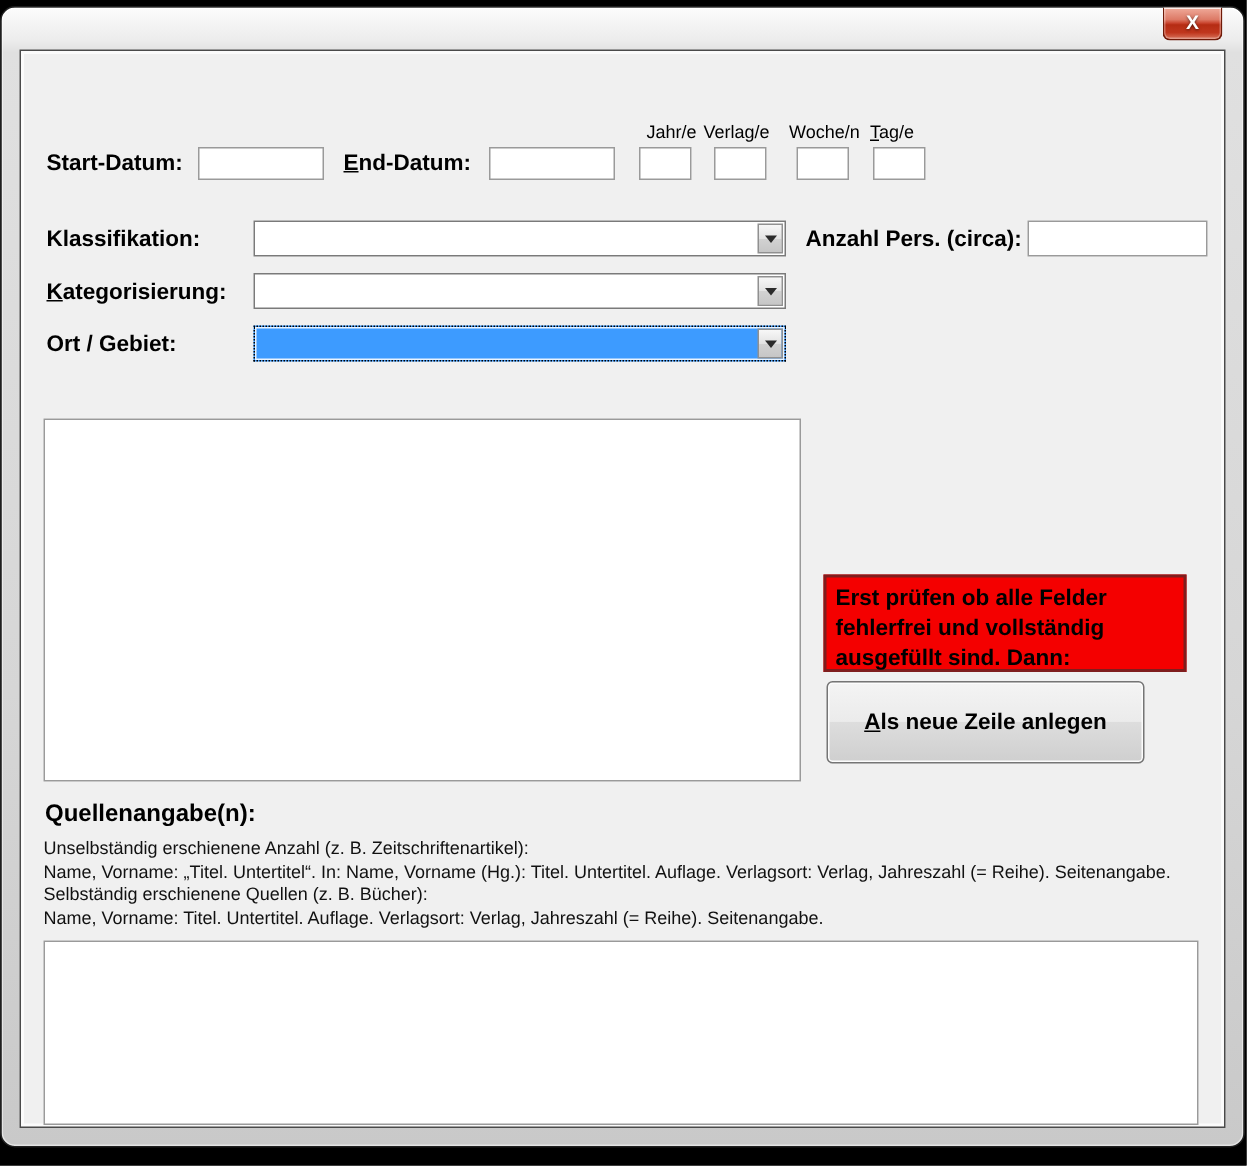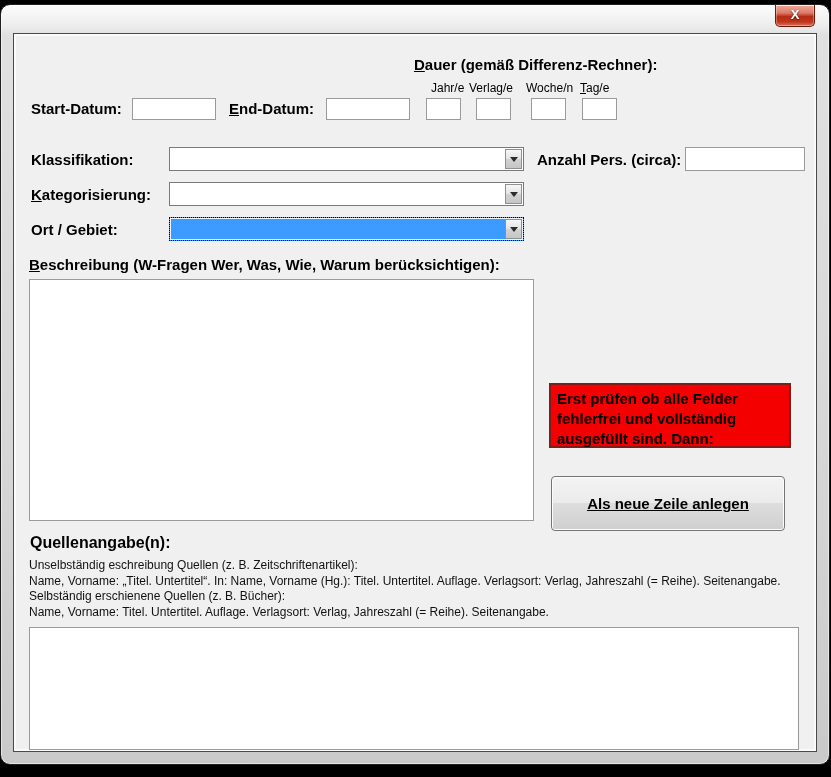--- a/index.html
+++ b/index.html
@@ -103,21 +103,20 @@
 <div class="window">
   <div class="titlebar"></div>
   <div class="close-button">
     <span>X</span>
   </div>
 
   <div class="client">
     <div class="content">
 
 
-      <div class="lbl" style="left:397px; top:19px;"><span class="u">D</span><span>auer (gemäß Differenz-Rechner):</span></div>
 
       <div class="small-lbl" style="left:414px; top:44px;"><span class="u"></span><span>Jahr/e</span></div>
       <div class="small-lbl" style="left:452px; top:44px;"><span class="u"></span><span>Verlag/e</span></div>
       <div class="small-lbl" style="left:509px; top:44px;"><span class="u"></span><span>Woche/n</span></div>
       <div class="small-lbl" style="left:563px; top:44px;"><span class="u">T</span><span>ag/e</span></div>
 
       <input class="txt" style="left: 409px; top: 61px; width: 35px;" value="">
       <input class="txt" style="left: 459px; top: 61px; width: 35px;" value="">
       <input class="txt" style="left: 514px; top: 61px; width: 35px;" value="">
       <input class="txt" style="left: 565px; top: 61px; width: 35px;" value="">
@@ -146,31 +145,30 @@
       </div>
 
       <div class="lbl" style="left:14px; top:184px;">Ort / Gebiet:</div>
       <div class="combo focused" style="left:152px; top:180px; width:355px;">
         <span class="combo-value"></span>
         <span class="arrow-btn">
             <span class="tri-down"></span>
           </span>
       </div>
 
-      <div class="lbl" style="left:12px; top:219px;"><span class="u">B</span><span>eschreibung (W-Fragen Wer, Was, Wie, Warum berücksichtigen):</span></div>
       <textarea class="box" style="left: 12px; top: 242px; width: 505px; height: 242px;"></textarea>
 
       <div class="warning" style="left:532px; top:346px; width:242px; height:65px;">Erst prüfen ob alle Felder fehlerfrei und vollständig ausgefüllt sind. Dann:</div>
-      <div class="big-btn" style="left:534px; top:439px; width:234px; height:55px;text-decoration:underline;">
+      <div class="big-btn" style="left:534px; top:417px; width:212px; height:55px;">
           <span><span class="u">A</span><span>ls neue Zeile anlegen</span></span>
         </div>
 
       <div class="q-heading" style="left:13px; top:497px;">Quellenangabe(n):</div>
       <div class="hints" style="left:12px; top:521px; width:780px;">
-        <div>Unselbständig eschreibung Quellen (z. B. Zeitschriftenartikel):</div>
+        <div>Unselbständig erschienene Anzahl (z. B. Zeitschriftenartikel):</div>
         <div>Name, Vorname: „Titel. Untertitel“. In: Name, Vorname (Hg.): Titel. Untertitel. Auflage. Verlagsort: Verlag, Jahreszahl (= Reihe). Seitenangabe.</div>
         <div>Selbständig erschienene Quellen (z. B. Bücher):</div>
         <div>Name, Vorname: Titel. Untertitel. Auflage. Verlagsort: Verlag, Jahreszahl (= Reihe). Seitenangabe.</div>
       </div>
       <textarea class="box" style="left: 12px; top: 590px; width: 770px; height: 123px;"></textarea>
 
     </div>
   </div>
 </div>
 

